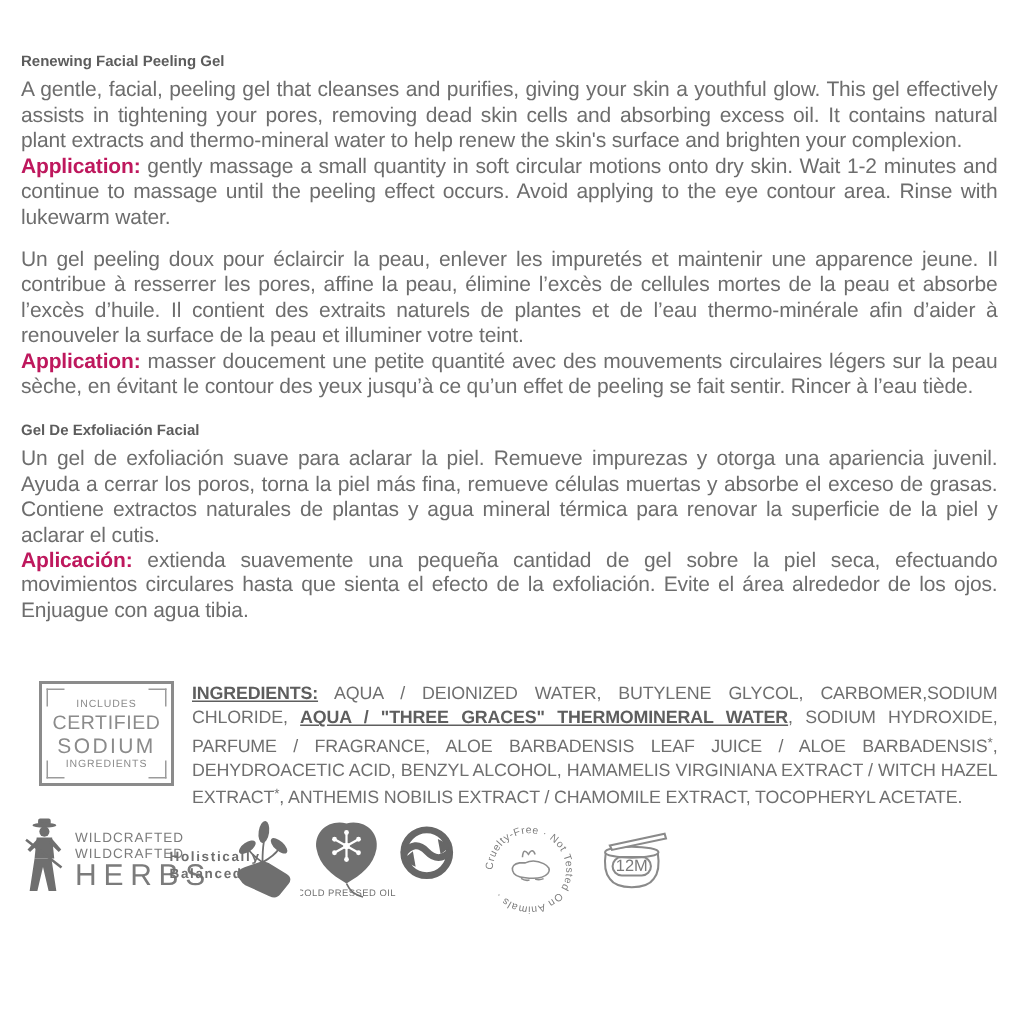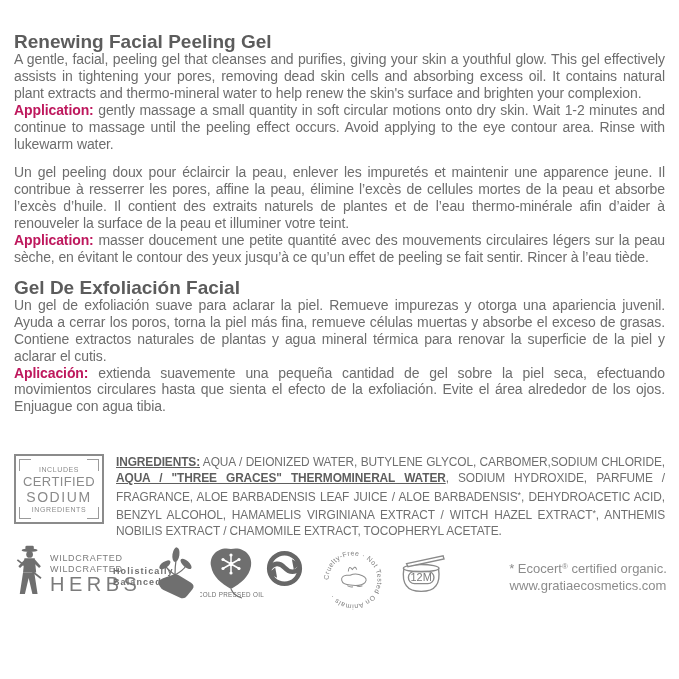--- a/index.html
+++ b/index.html
@@ -5,36 +5,36 @@
   html,body { margin:0; padding:0; }
   body {
     width:679px; height:679px; background:#ffffff; overflow:hidden;
     font-family:"Liberation Sans", sans-serif;
   }
   .page { padding:32px 14px 0 14px; box-sizing:border-box; }
 
   
   .sec { margin-bottom:12px; }
   .sec-title {
-    font-size:19px; font-weight:bold; color:#5c5c5c;
+    font-size:10px; font-weight:bold; color:#5c5c5c;
     line-height:19px; margin:0;
   }
   .sec p {
     margin:0; font-size:14px; letter-spacing:-0.1px; line-height:16.9px;
     color:#6d6d6d; text-align:justify;
   }
   .sec p strong { color:#be185d; }
 
   
   .ingredients-row { display:flex; margin-top:39px; }
   .cert-box {
     position:relative; width:90px; height:70px; flex-shrink:0;
     border:2px solid #8b8b8b; box-sizing:border-box;
     display:flex; flex-direction:column; align-items:center; justify-content:center;
-    color:#8b8b8b; text-align:center;
+    color:#8b8b8b; text-align:center;margin-left:12px;
   }
   .cb { position:absolute; width:11px; height:11px; }
   .cb-tl { top:3px; left:3px; border-top:1px solid #9b9b9b; border-left:1px solid #9b9b9b; }
   .cb-tr { top:3px; right:3px; border-top:1px solid #9b9b9b; border-right:1px solid #9b9b9b; }
   .cb-bl { bottom:3px; left:3px; border-bottom:1px solid #9b9b9b; border-left:1px solid #9b9b9b; }
   .cb-br { bottom:3px; right:3px; border-bottom:1px solid #9b9b9b; border-right:1px solid #9b9b9b; }
   .cert-small { font-size:7px; letter-spacing:0.6px; line-height:9px; }
   .cert-mid { font-size:13px; letter-spacing:0.4px; line-height:15px; }
   .cert-org { font-size:14px; letter-spacing:1.6px; line-height:16px; }
 
@@ -185,19 +185,15 @@
     <svg class="badge" style="left:382px; top:9px;" width="54" height="42" viewBox="0 0 58 46">
       <g stroke="#8a8a8a" fill="none" stroke-width="1.5">
         <path d="M8,16 q-2,13 3,19 q4,6 16,6 q12,0 16,-6 q5,-6 3,-19"></path>
         <ellipse cx="27" cy="15.5" rx="19.5" ry="4"></ellipse>
         <path d="M11,10.5 L51,2 l1,3.4 L12.5,13.8 z" fill="#ffffff"></path>
         <rect x="13" y="19" width="28" height="13.5" rx="6.7"></rect>
       </g>
       <text x="27" y="29.5" font-size="12" fill="#7a7a7a" text-anchor="middle">12M</text>
     </svg>
 
-    <div class="badge ecocert">
-      <div><span>* Ecocert</span><sup>®</sup><span> certified organic.</span></div>
-      <div>www.gratiaecosmetics.com</div>
-    </div>
 
   </div>
 </div>
 
 </body></html>

